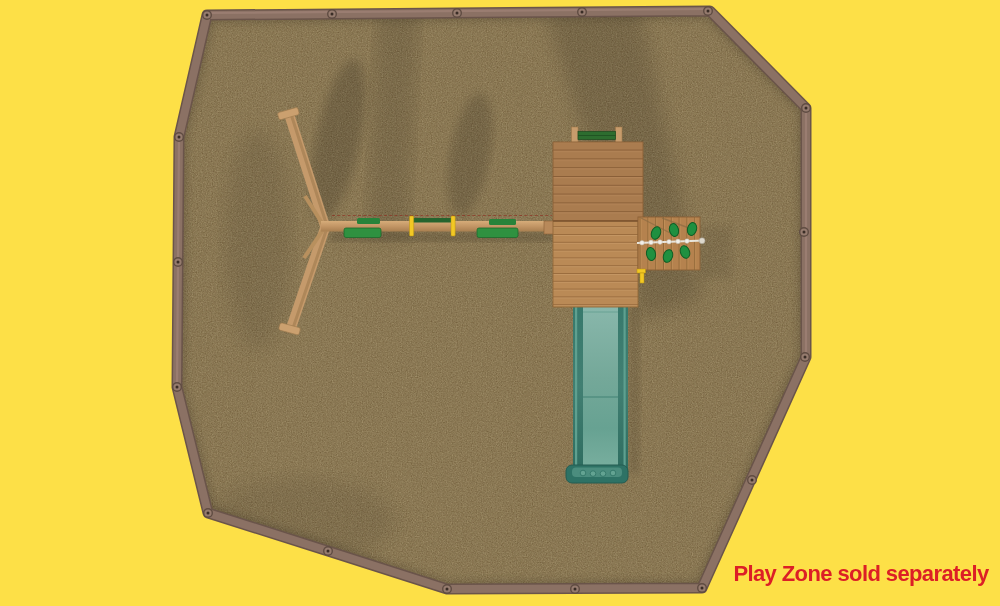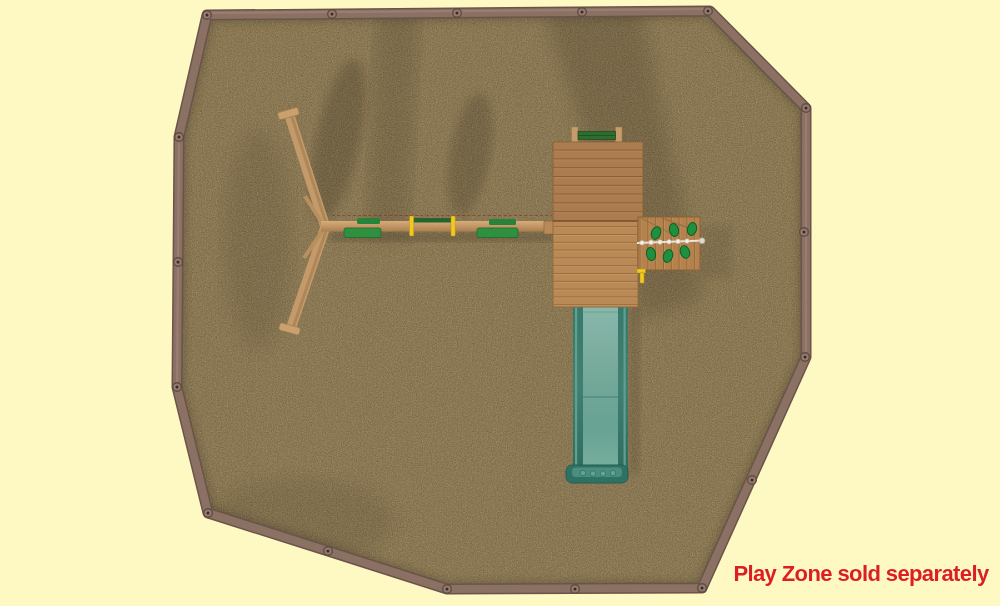--- a/index.html
+++ b/index.html
@@ -1,16 +1,16 @@
 <!DOCTYPE html>
 <html><head>
 <meta charset="utf-8">
 <style>
   html,body{margin:0;padding:0;background:#ffffff;}
-  .stage{position:relative;width:1000px;height:606px;background:#fef9c3;overflow:hidden;
+  .stage{position:relative;width:1000px;height:606px;background:#fde047;overflow:hidden;
          font-family:"Liberation Sans", sans-serif;}
   .stage svg{position:absolute;left:0;top:0;}
   .caption{position:absolute;left:733px;top:561px;width:256px;height:30px;
            text-align:center;font-size:22px;line-height:26px;font-weight:bold;
            letter-spacing:-0.6px;color:#dc1f26;white-space:nowrap;}
 </style>
 </head>
 <body>
 
 <div class="stage">

